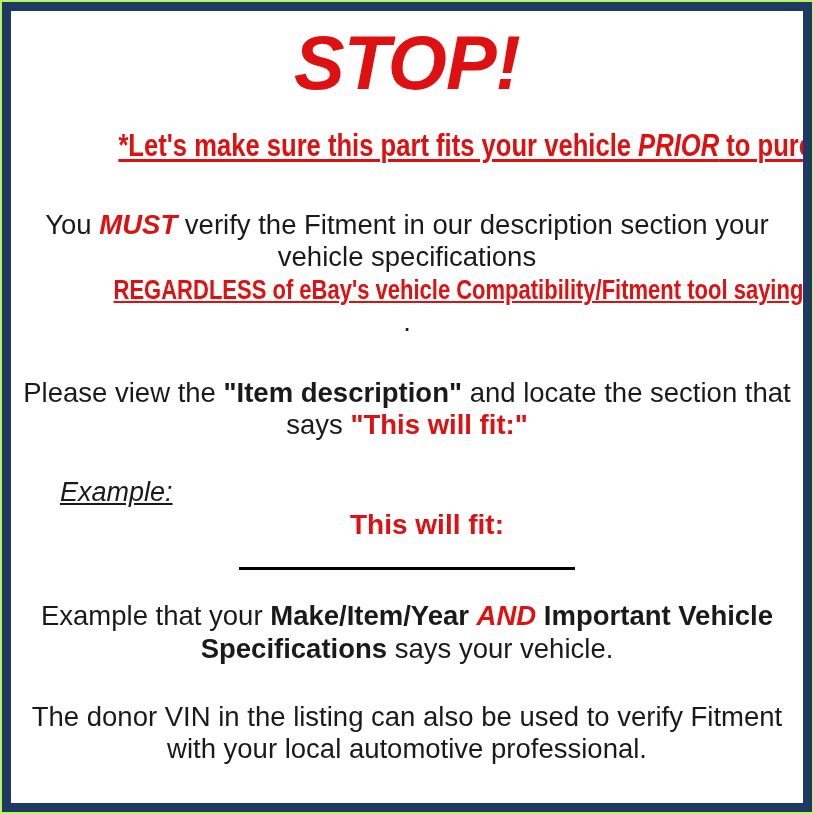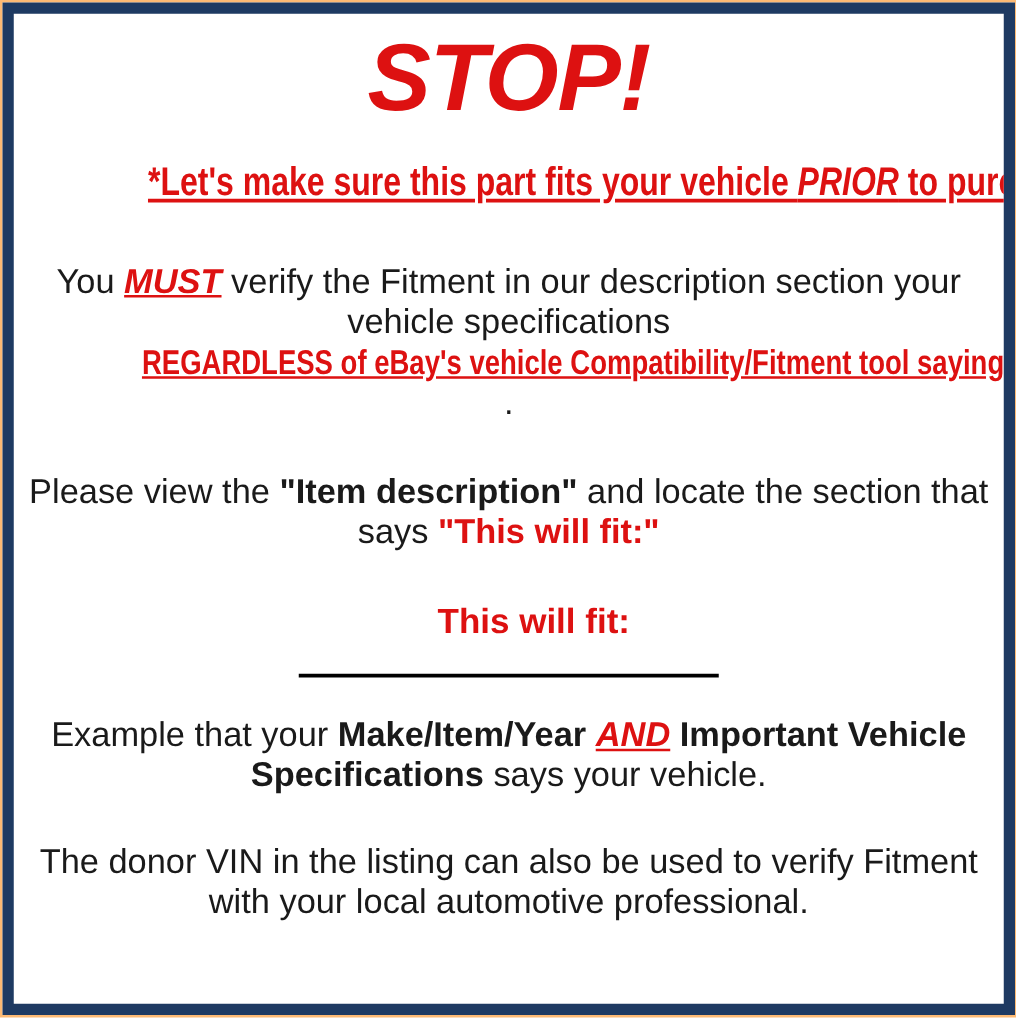--- a/index.html
+++ b/index.html
@@ -14,21 +14,21 @@
     font-family: "Liberation Sans", sans-serif;
   }
 
   
   #fitment-card {
     position: relative;
     box-sizing: border-box;
     width: 813px;
     height: 814px;
     padding: 2px 1px 2px 2px;
-    background: #fdba74;
+    background: #bef264;
   }
   #card-border {
     box-sizing: border-box;
     width: 100%;
     height: 100%;
     border: 9px solid #1e3a62;
     background: #ffffff;
     overflow: hidden;
     position: relative;
   }
@@ -36,21 +36,21 @@
     box-sizing: border-box;
     width: 100%;
     height: 100%;
     padding: 0 9px;
   }
 
   
   .red  { color: #dd1111; }
   .b    { font-weight: bold; }
   .i    { font-style: italic; }
-  .u    { text-decoration: underline; text-underline-offset: 2px; }
+  .u    { text-underline-offset: 2px; }
 
   
   .narrow {
     display: inline-block;
     transform: scaleX(0.80);
     transform-origin: center;
     white-space: nowrap;
   }
 
   
@@ -152,20 +152,21 @@
 
       <div id="para-must" class="body-para">
         <span>You </span><span class="red b i u">MUST</span><span> verify the Fitment in our description section your vehicle specifications </span><span class="narrow hl-red-narrow">REGARDLESS of eBay's vehicle Compatibility/Fitment tool saying it fits</span><span>.</span>
       </div>
 
       <div id="para-view" class="body-para">
         <span>Please view the </span><span class="b">"Item description"</span><span> and locate the section that says </span><span class="red b">"This will fit:"</span>
       </div>
 
       <div id="example-block">
+        <div id="example-label">Example:</div>
         <div id="example-fit">This will fit:</div>
       </div>
 
       <div id="divider-row">
         <div id="divider-rule"></div>
       </div>
 
       <div id="para-confirm" class="body-para">
         <span>Example that your </span><span class="b">Make/Item/Year</span><span> </span><span class="red b i u">AND</span><span> </span><span class="b">Important Vehicle Specifications</span><span> says your vehicle.</span>
       </div>

